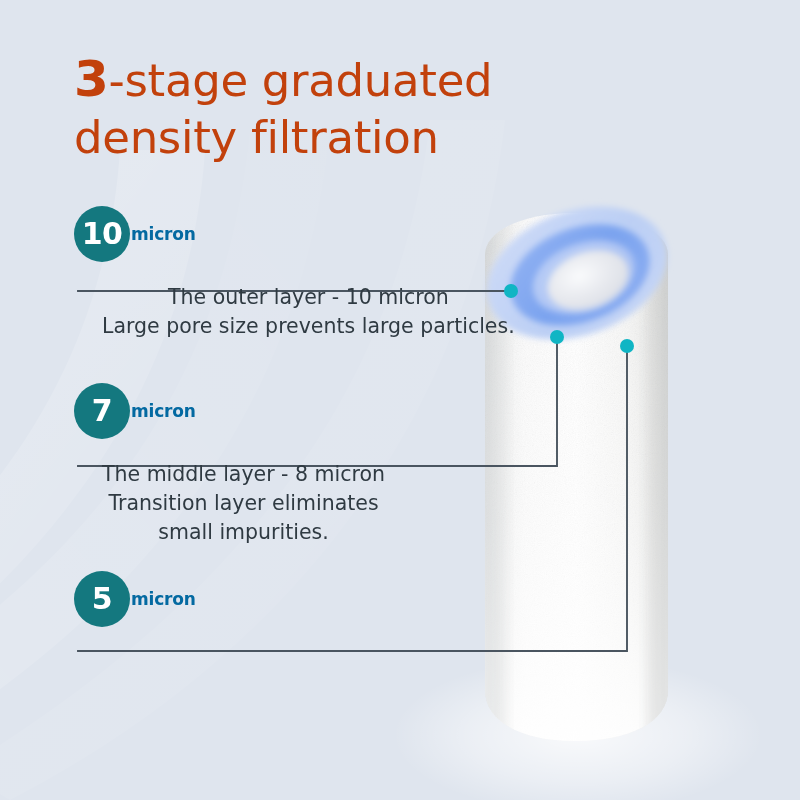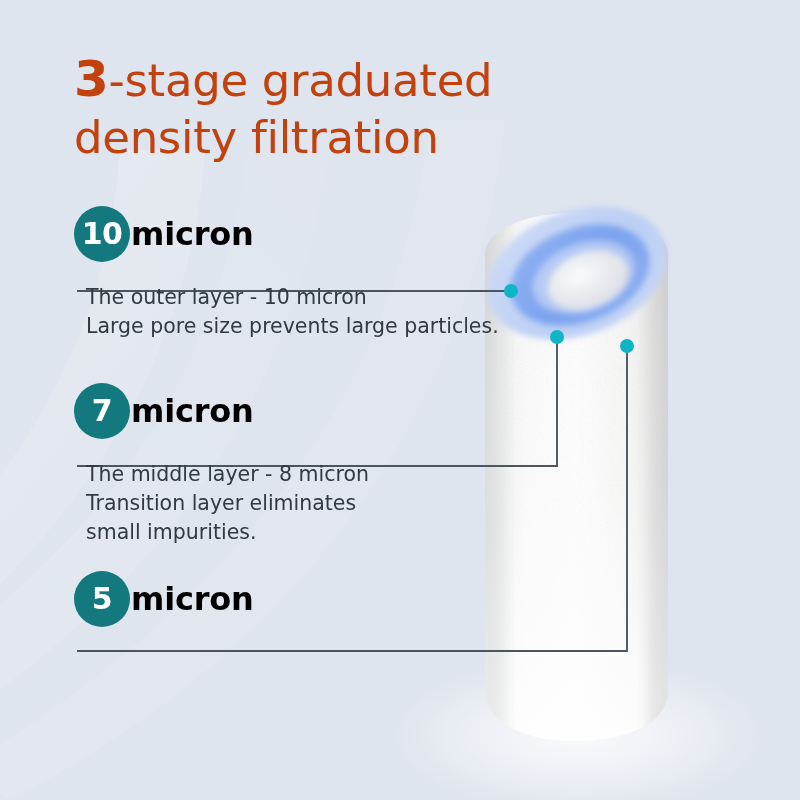--- a/index.html
+++ b/index.html
@@ -56,33 +56,34 @@
     display:flex;
     align-items:center;
     justify-content:center;
     font-size:30px;
     font-weight:700;
     letter-spacing:-0.5px;
     flex:0 0 auto;
     line-height:1;
   }
   .badge-unit {
-    font-size:32px;
+    font-size:17px;
     font-weight:700;
-    color:#000000;
+    color:#0369a1;
     letter-spacing:-0.2px;
   }
   .desc {
     margin-top:20px;
-    margin-left:12px;
+    margin-left:28px;
     color:#2f3a42;
     font-size:20.5px;
     line-height:1.42;
     font-weight:400;
     white-space:pre-line;
+    text-align:center;
   }
 
   
   #leaders { position:absolute; inset:0; width:800px; height:800px; pointer-events:none; }
 
   
   #cartridge { position:absolute; left:0; top:0; width:800px; height:800px; }
 </style>
 </head>
 <body>

